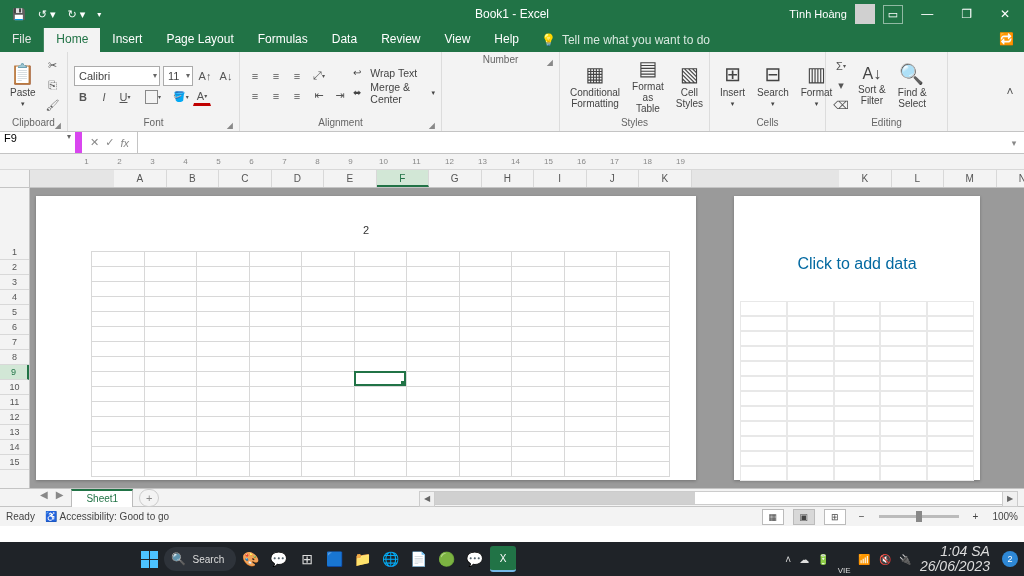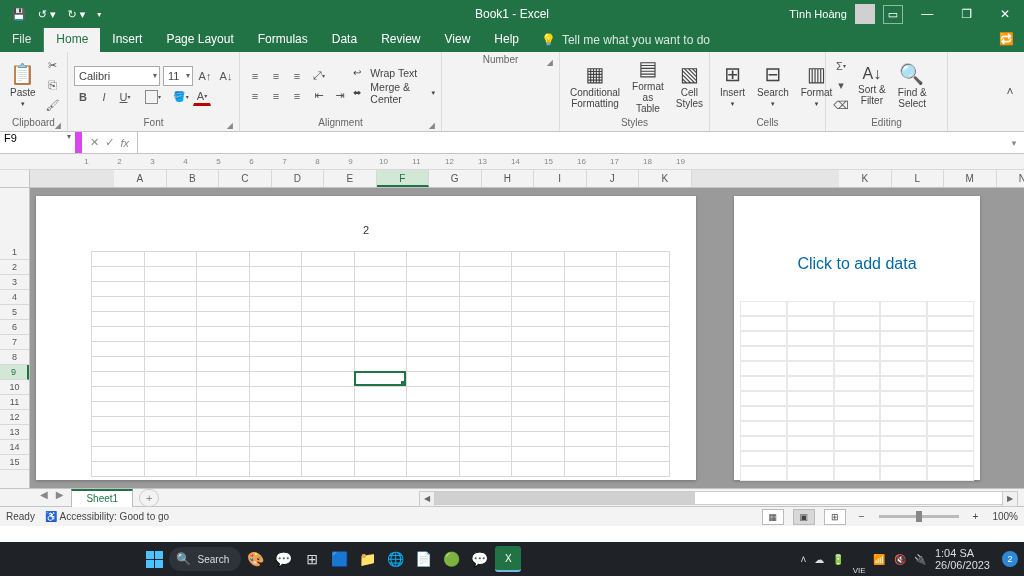--- a/index.html
+++ b/index.html
@@ -111,21 +111,21 @@
 
 
 .taskbar { position: absolute; bottom: 0; left: 0; right: 0; height: 34px; background: #1f2328; display: flex; align-items: center; gap: 6px; padding: 0 6px; color: #ddd; font-size: 10px; }
 .taskbar .start { width: 24px; height: 24px; display: flex; align-items: center; justify-content: center; }
 .taskbar .search { display: flex; align-items: center; gap: 6px; background: #2e333a; border-radius: 14px; padding: 3px 12px 3px 8px; height: 24px; }
 .taskbar .search .mag { font-size: 12px; }
 .taskbar .tb-icon { width: 26px; height: 26px; display: flex; align-items: center; justify-content: center; font-size: 14px; border-radius: 3px; }
 .taskbar .tb-icon.active { border-bottom: 2px solid #76b9e8; }
 .taskbar .tb-center { display:flex; gap:2px; margin:0 auto; align-items:center;}
 .taskbar .tray { margin-left: auto; display: flex; align-items: center; gap: 8px; }
-.taskbar .clock { text-align: left; line-height: 1.1; font-size: 11px; padding-right: 4px; }
+.taskbar .clock { text-align: right; line-height: 1.1; font-size: 14px; padding-right: 4px; font-style: italic; }
 .taskbar .notif { width: 16px; height: 16px; border-radius: 50%; background: #2e88d6; color: #fff; font-size: 9px; display: flex; align-items: center; justify-content: center; }
 
 .win-logo { display: grid; grid-template-columns: 8px 8px; grid-template-rows: 8px 8px; gap: 1px; }
 .win-logo span { background: #4cc2ff; }
 
 </style>
 </head>
 <body>
 
 <div class="title-bar">

